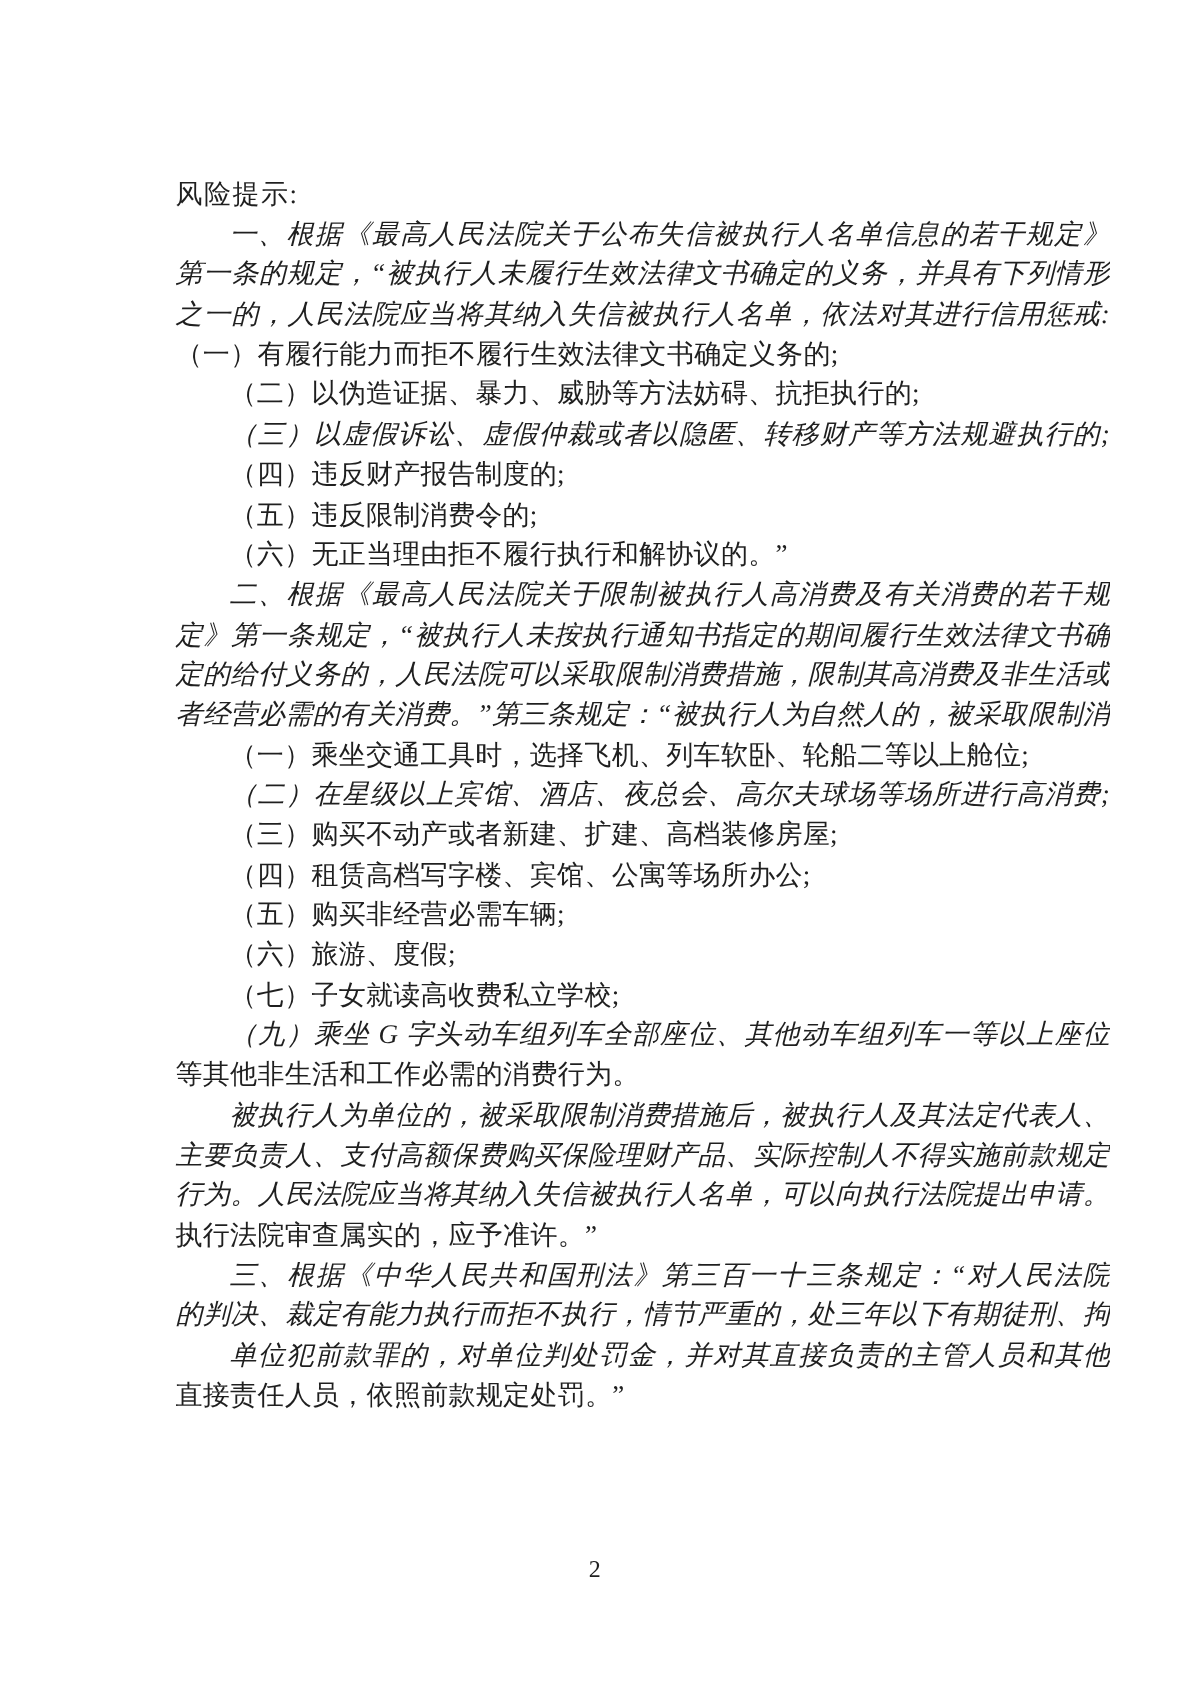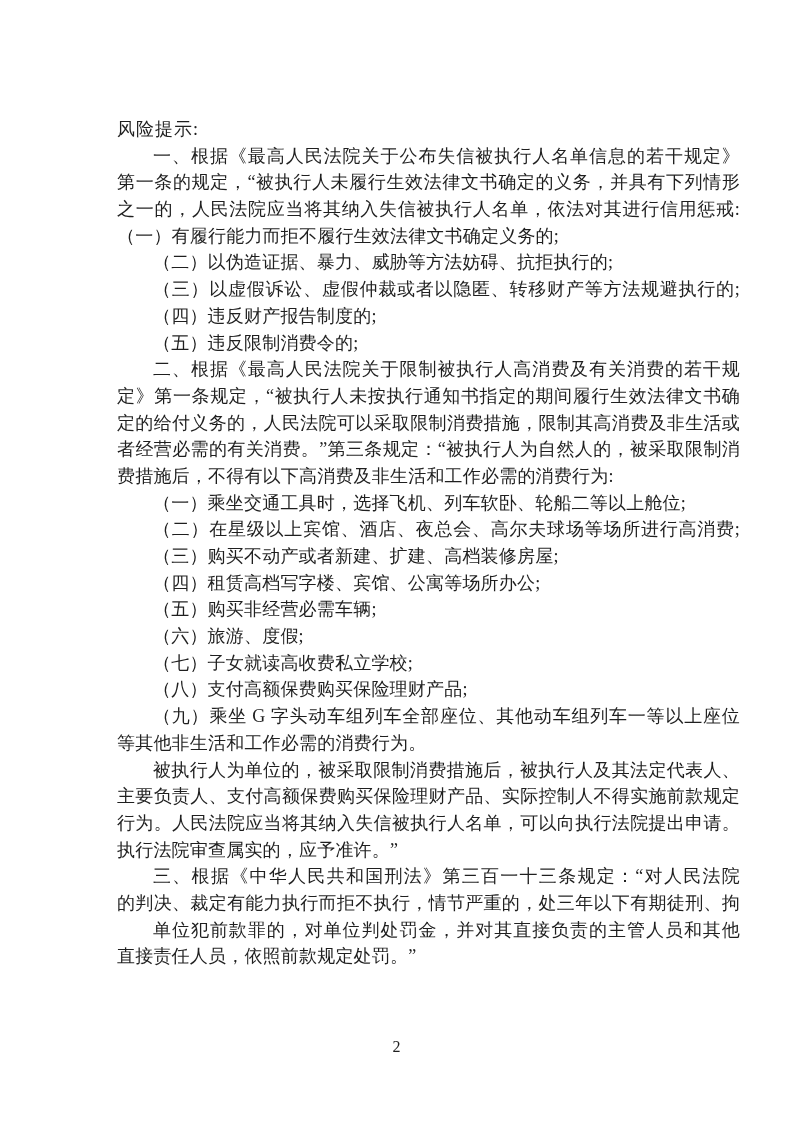--- a/index.html
+++ b/index.html
@@ -32,20 +32,21 @@
     letter-spacing:0.2px;
   }
   .line.indent{
     text-indent:36px;
   }
   .line.fill{
     text-align:justify;
     text-align-last:justify;
     white-space:normal;
     overflow:hidden;
+    font-style:italic;
   }
   .line.heading{
     letter-spacing:1px;
   }
   .page-number{
     position:absolute;
     left:0;top:1036px;
     width:793px;
     text-align:center;
     color:var(--text);
@@ -61,33 +62,32 @@
     <div class="line heading">风险提示:</div>
     <div>
         <div class="line indent fill">一、根据《最高人民法院关于公布失信被执行人名单信息的若干规定》</div>
         <div class="line fill">第一条的规定，“被执行人未履行生效法律文书确定的义务，并具有下列情形</div>
         <div class="line fill">之一的，人民法院应当将其纳入失信被执行人名单，依法对其进行信用惩戒:</div>
         <div class="line">（一）有履行能力而拒不履行生效法律文书确定义务的;</div>
         <div class="line indent">（二）以伪造证据、暴力、威胁等方法妨碍、抗拒执行的;</div>
         <div class="line indent fill">（三）以虚假诉讼、虚假仲裁或者以隐匿、转移财产等方法规避执行的;</div>
         <div class="line indent">（四）违反财产报告制度的;</div>
         <div class="line indent">（五）违反限制消费令的;</div>
+        <div class="line indent">（六）无正当理由拒不履行执行和解协议的。”</div>
         <div class="line indent fill">二、根据《最高人民法院关于限制被执行人高消费及有关消费的若干规</div>
         <div class="line fill">定》第一条规定，“被执行人未按执行通知书指定的期间履行生效法律文书确</div>
         <div class="line fill">定的给付义务的，人民法院可以采取限制消费措施，限制其高消费及非生活或</div>
         <div class="line fill">者经营必需的有关消费。”第三条规定：“被执行人为自然人的，被采取限制消</div>
-        <div class="line">费措施后，不得有以下高消费及非生活和工作必需的消费行为:</div>
         <div class="line indent">（一）乘坐交通工具时，选择飞机、列车软卧、轮船二等以上舱位;</div>
         <div class="line indent fill">（二）在星级以上宾馆、酒店、夜总会、高尔夫球场等场所进行高消费;</div>
         <div class="line indent">（三）购买不动产或者新建、扩建、高档装修房屋;</div>
         <div class="line indent">（四）租赁高档写字楼、宾馆、公寓等场所办公;</div>
         <div class="line indent">（五）购买非经营必需车辆;</div>
         <div class="line indent">（六）旅游、度假;</div>
         <div class="line indent">（七）子女就读高收费私立学校;</div>
-        <div class="line indent">（八）支付高额保费购买保险理财产品;</div>
         <div class="line indent fill">（九）乘坐 G 字头动车组列车全部座位、其他动车组列车一等以上座位</div>
         <div class="line">等其他非生活和工作必需的消费行为。</div>
         <div class="line indent fill">被执行人为单位的，被采取限制消费措施后，被执行人及其法定代表人、</div>
         <div class="line fill">主要负责人、支付高额保费购买保险理财产品、实际控制人不得实施前款规定的</div>
         <div class="line fill">行为。人民法院应当将其纳入失信被执行人名单，可以向执行法院提出申请。</div>
         <div class="line">执行法院审查属实的，应予准许。”</div>
         <div class="line indent fill">三、根据《中华人民共和国刑法》第三百一十三条规定：“对人民法院</div>
         <div class="line fill">的判决、裁定有能力执行而拒不执行，情节严重的，处三年以下有期徒刑、拘</div>
         <div class="line indent fill">单位犯前款罪的，对单位判处罚金，并对其直接负责的主管人员和其他</div>
         <div class="line">直接责任人员，依照前款规定处罚。”</div>

